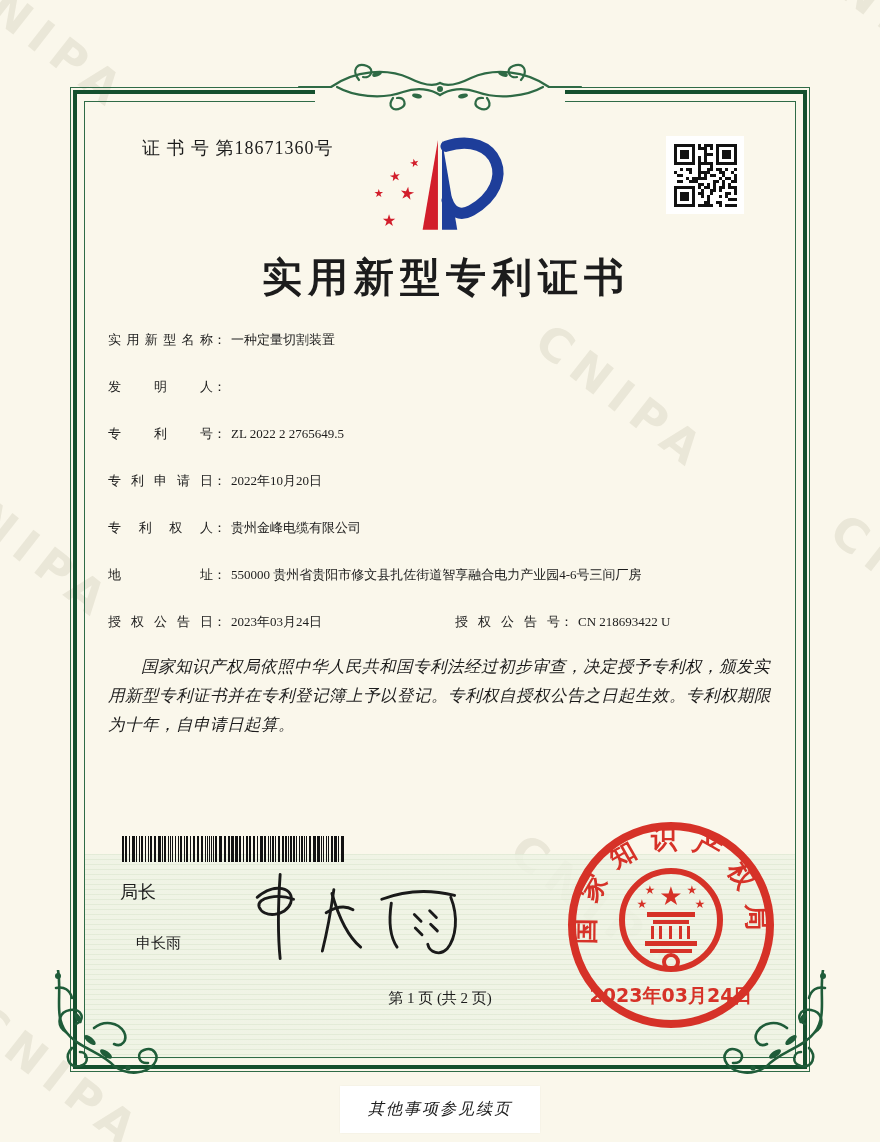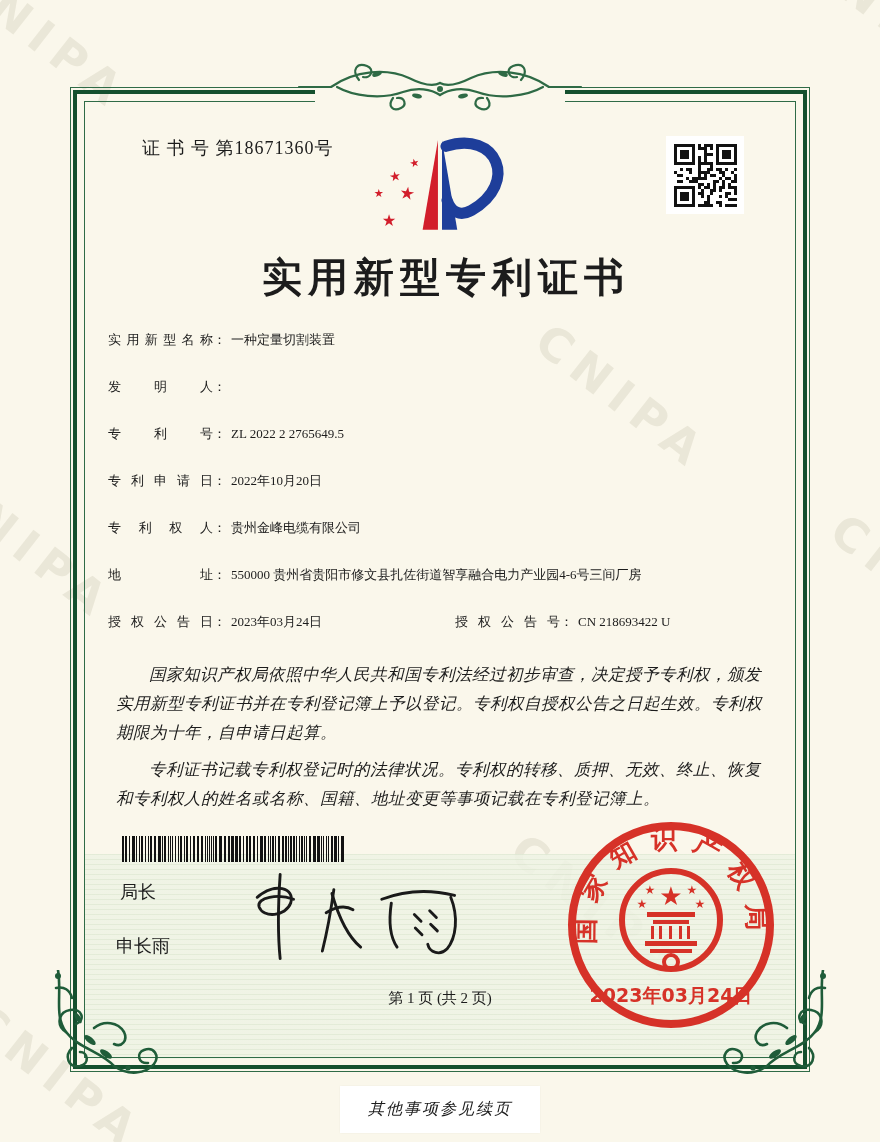--- a/index.html
+++ b/index.html
@@ -42,27 +42,27 @@
   .frow{display:flex; line-height:27px; margin-bottom:20px; align-items:flex-start;}
   .flabel{flex:0 0 105px; text-align:justify; text-align-last:justify;}
   .fcolon{flex:0 0 18px;}
   .fvalue{flex:1 1 auto;}
   .frow-last{margin-bottom:5px;}
   .fpair{display:flex;}
   .fpair-1{flex:0 0 347px;}
   
   .paras{position:absolute; left:108px; top:652px; width:670px; z-index:3;
       font-style:italic; font-size:16.5px; line-height:29px; letter-spacing:.5px;}
-  .paras p{margin:8px; text-indent:2em;}
+  .paras p{margin:0; text-indent:2em;}
   
   .barcode{position:absolute; left:122px; top:836px; z-index:3;}
   .signer-title{position:absolute; left:120px; top:880px; z-index:3;
       font-family:"DejaVu Sans","Liberation Sans",sans-serif; font-size:18px;}
-  .signer-name{position:absolute; left:116px; top:934px; z-index:3;
-      font-family:"DejaVu Sans","Liberation Sans",sans-serif; font-size:18px;}
+  .signer-name{position:absolute; left:136px; top:934px; z-index:3;
+      font-family:"DejaVu Sans","Liberation Sans",sans-serif; font-size:15px;}
   .signature{position:absolute; left:238px; top:864px; z-index:3;}
   .seal{position:absolute; left:562px; top:816px; z-index:4; opacity:.95;}
   .page-info{position:absolute; left:0; right:0; top:989px; z-index:3; text-align:center; font-size:15px;}
   .cont-note{position:absolute; left:50%; transform:translateX(-50%); top:1086px; z-index:3;
       background:#ffffff; padding:13px 28px; font-style:italic; font-size:16px; letter-spacing:2px;
       box-shadow:0 0 2px rgba(0,0,0,0.05); white-space:nowrap;}
   
   .orn-top{position:absolute; left:297px; top:60px; z-index:3; pointer-events:none;}
   .orn-bl{position:absolute; left:50px; top:970px; z-index:3; pointer-events:none;}
   .orn-br{position:absolute; left:716px; top:970px; z-index:3; transform:scaleX(-1); pointer-events:none;}
@@ -425,21 +425,20 @@
       <div class="fpair">
         <span class="flabel">授权公告号</span>
         <span class="fcolon">：</span>
         <span class="fvalue">CN 218693422 U</span>
       </div>
     </div>
   </div>
 
   <div class="paras">
     <p>国家知识产权局依照中华人民共和国专利法经过初步审查，决定授予专利权，颁发实用新型专利证书并在专利登记簿上予以登记。专利权自授权公告之日起生效。专利权期限为十年，自申请日起算。</p>
-    <p>专利证书记载专利权登记时的法律状况。专利权的转移、质押、无效、终止、恢复和专利权人的姓名或名称、国籍、地址变更等事项记载在专利登记簿上。</p>
   </div>
 
   <svg class="barcode" width="225" height="26" viewBox="0 0 225 26">
     <g fill="#111">
         <rect x="0" y="0" width="2" height="26"></rect>
         <rect x="3" y="0" width="2" height="26"></rect>
         <rect x="7" y="0" width="1" height="26"></rect>
         <rect x="10" y="0" width="3" height="26"></rect>
         <rect x="14" y="0" width="1" height="26"></rect>
         <rect x="17" y="0" width="1" height="26"></rect>

